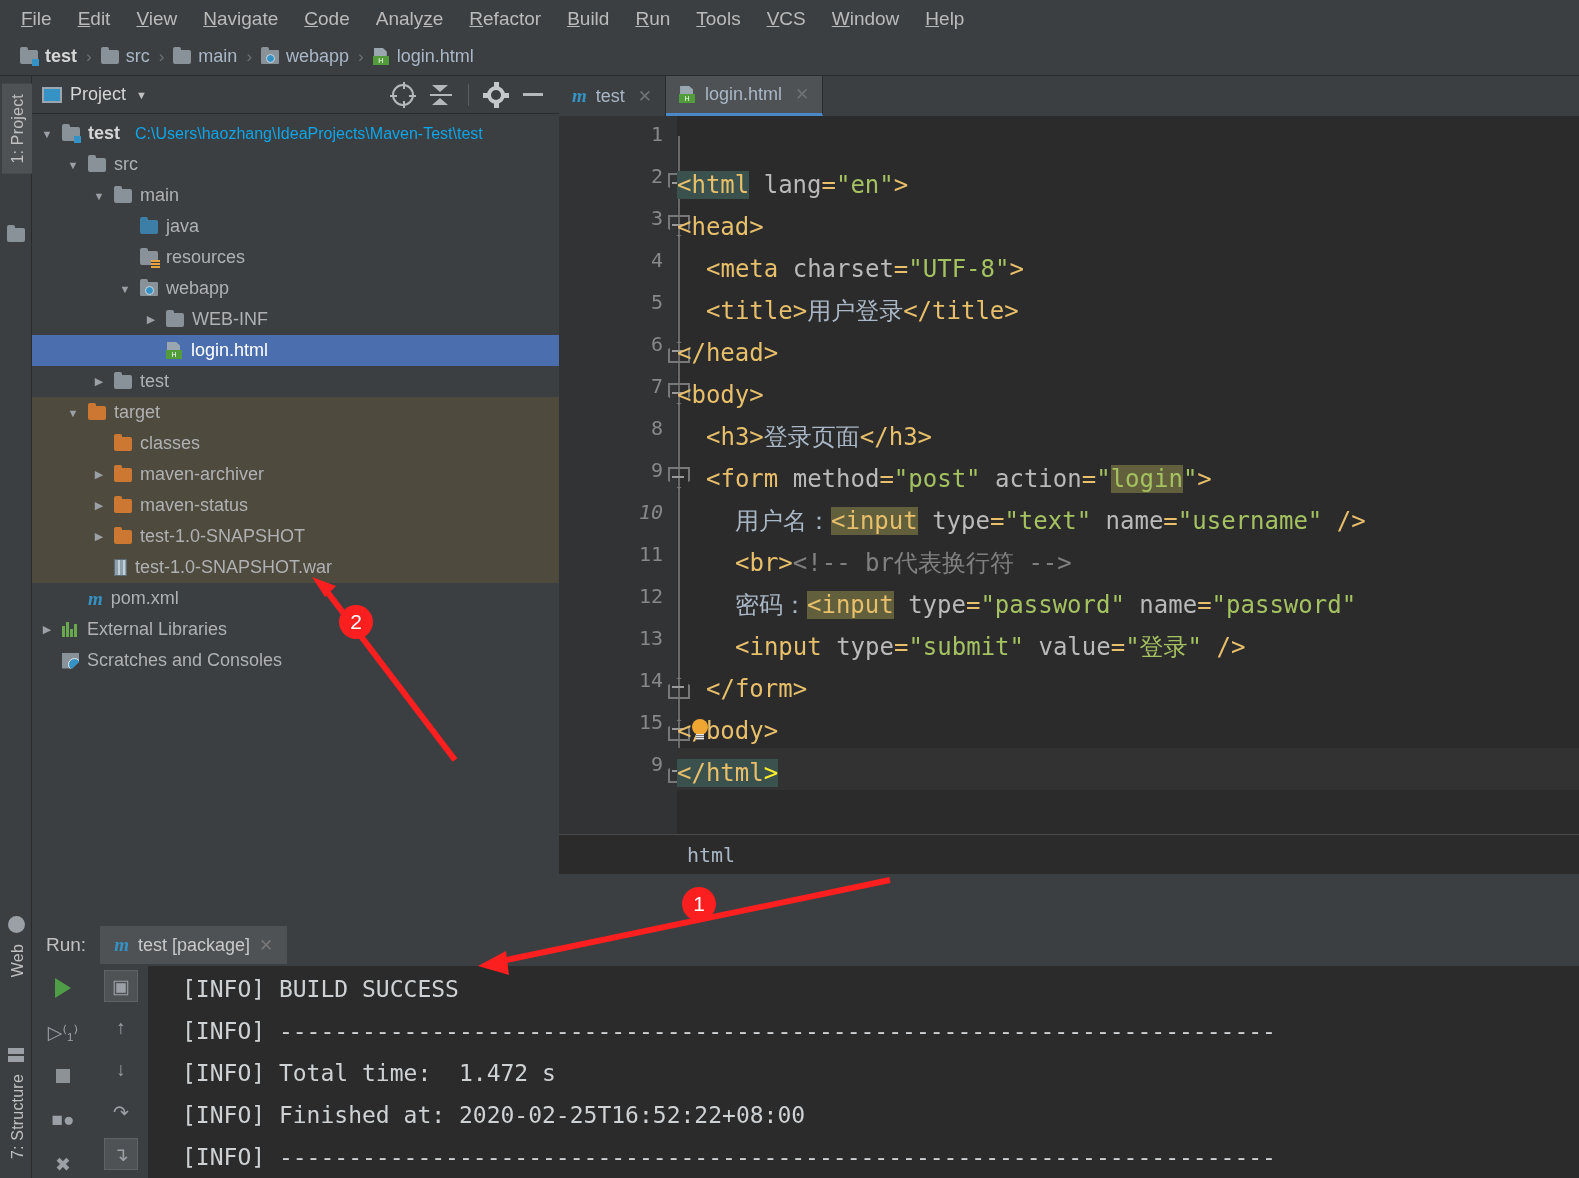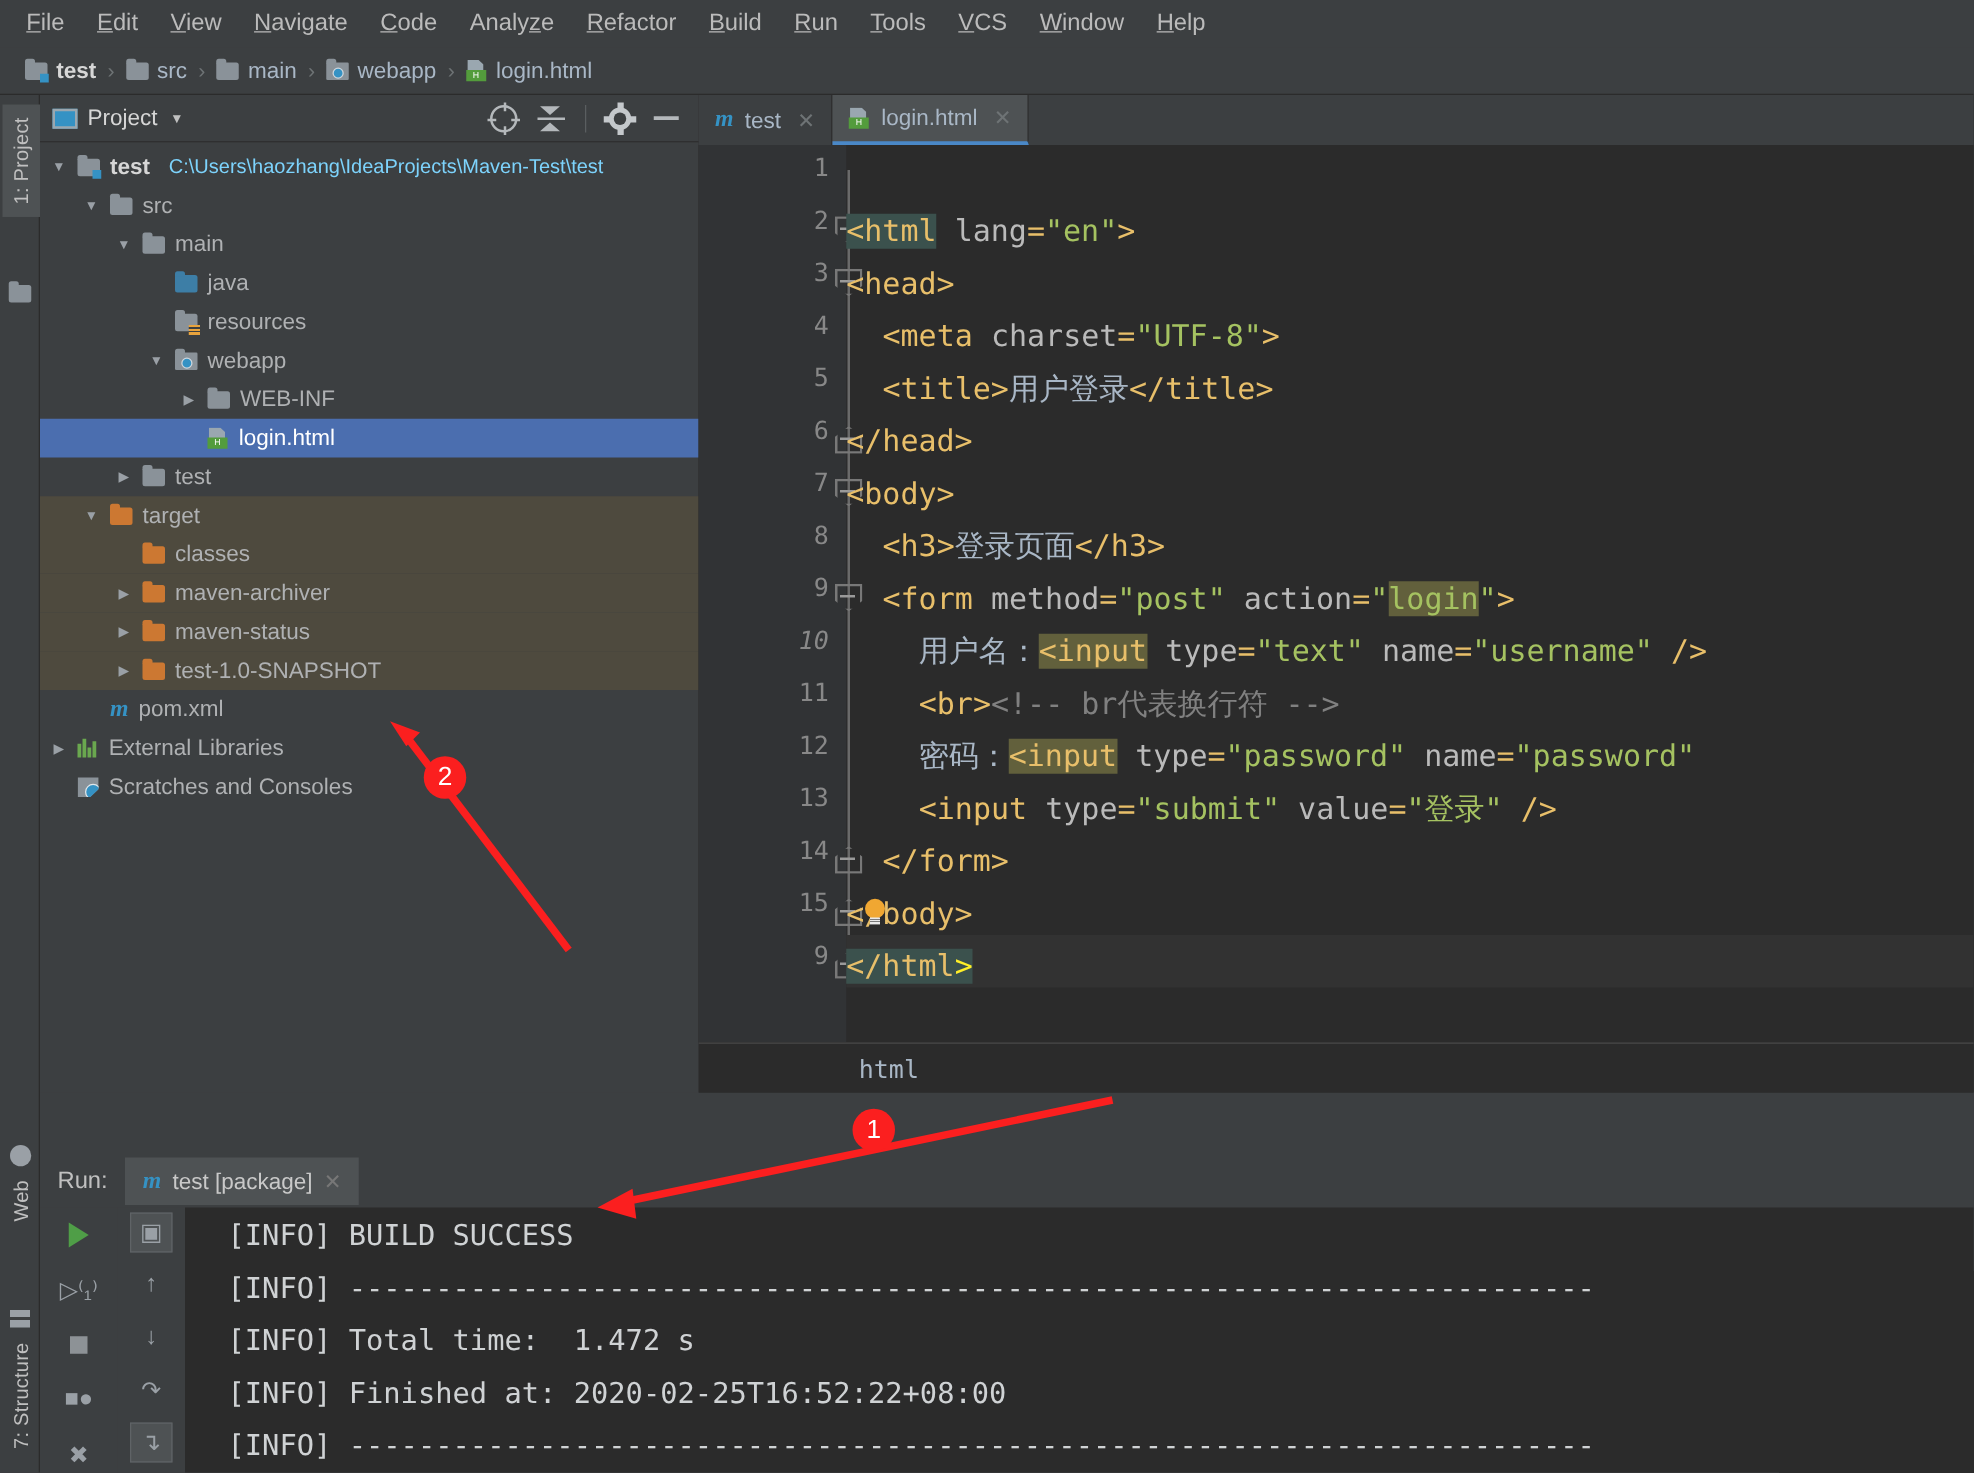--- a/index.html
+++ b/index.html
@@ -71,21 +71,21 @@
   .proj-tools{ margin-left:auto; display:flex; align-items:center; gap:16px; padding-right:6px; }
   .proj-winicon{ width:20px; height:16px; border:2px solid #9aa7b0; background:#3592c4; }
 
   .tree{ position:absolute; left:0; top:38px; width:527px; height:760px; background:#3c3f41;
     padding-top:4px; overflow:hidden; }
   .row{ height:31px; display:flex; align-items:center; padding-left:8px; gap:8px;
     color:#afb1b3; font-size:18px; white-space:nowrap; }
   .row .arrow{ width:14px; text-align:center; color:#9aa0a6; font-size:11px; flex:none; }
   .row.sel{ background:#4b6eaf; color:#ffffff; }
   .row.olive{ background:#4e4a3e; }
-  .row .dim{ color:#7dd3fc; font-size:16px; margin-left:7px; }
+  .row .dim{ color:#0ea5e9; font-size:16px; margin-left:7px; }
   .row b{ font-weight:bold; color:#d6d6d6; }
 
   
   .editor{ position:absolute; left:559px; top:76px; width:1020px; height:798px; background:#2b2b2b; }
   .tabbar{ height:40px; background:#3c3f41; display:flex; align-items:stretch; }
   .etab{ display:flex; align-items:center; gap:9px; padding:0 13px; font-size:18px; color:#a9b7c6;
     border-right:1px solid #2b2b2b; }
   .etab.active{ background:#4e5254; border-bottom:3px solid #4a88c7; }
   .etab .x{ color:#6e7375; font-size:17px; margin-left:4px; }
 
@@ -312,20 +312,25 @@
         <div class="row olive" style="padding-left: 60px;">
           <span class="arrow">▶</span>
           <span class="ic ic-folder orange"></span>
           <span>maven-status</span>
         </div>
         <div class="row olive" style="padding-left: 60px;">
           <span class="arrow">▶</span>
           <span class="ic ic-folder orange"></span>
           <span>test-1.0-SNAPSHOT</span>
         </div>
+        <div class="row olive" style="padding-left: 60px;">
+          <span class="arrow"></span>
+          <span class="ic ic-jar"></span>
+          <span>test-1.0-SNAPSHOT.war</span>
+        </div>
         <div class="row" style="padding-left: 34px;">
           <span class="arrow"></span>
           <span class="ic-m">m</span>
           <span>pom.xml</span>
         </div>
         <div class="row" style="padding-left: 8px;">
           <span class="arrow">▶</span>
           <span class="ic ic-lib">
             <i style="left:0;height:11px"></i>
             <i style="left:4px;height:15px"></i>

